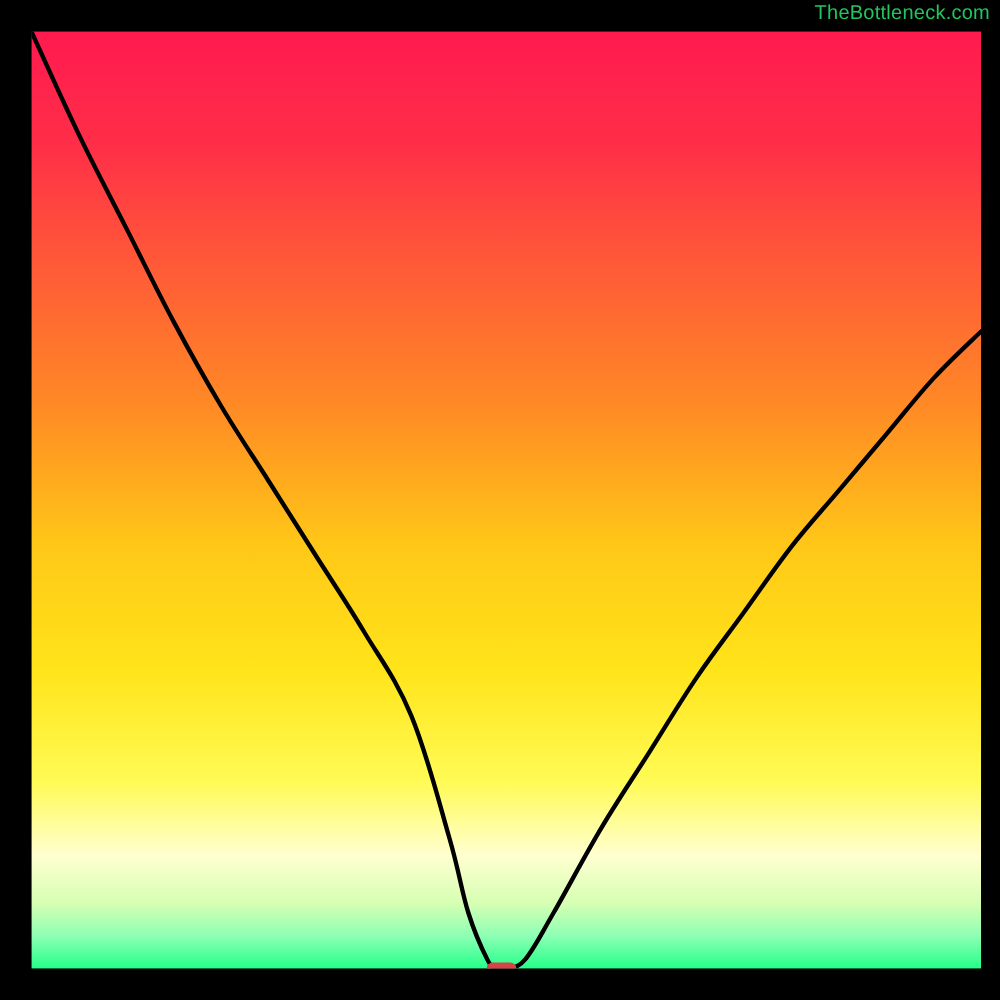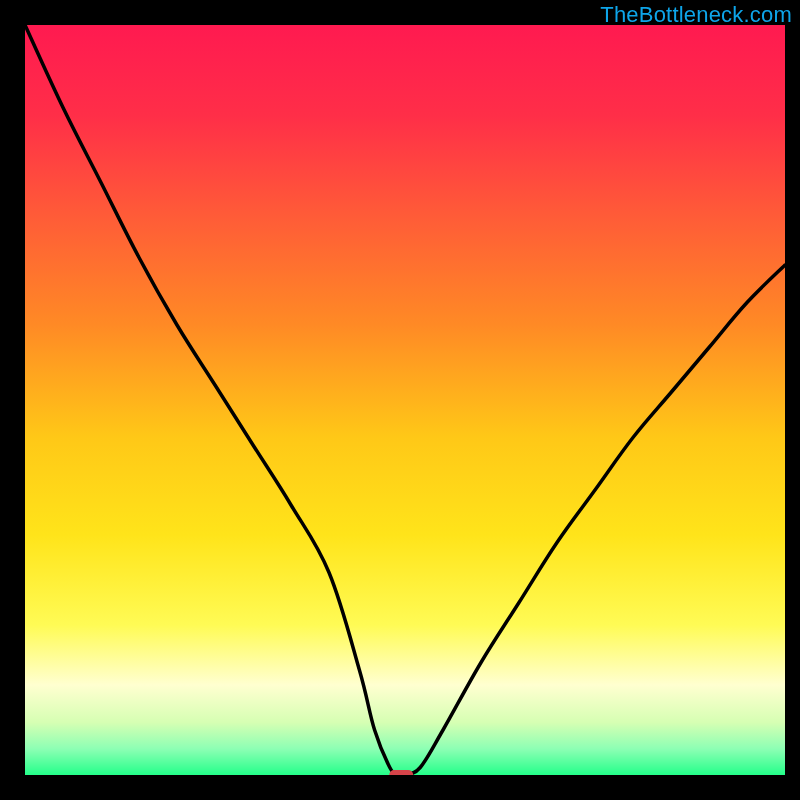--- a/index.html
+++ b/index.html
@@ -14,22 +14,22 @@
   .frame {
     position: relative;
     width: 800px;
     height: 800px;
     background: #000;
   }
   .watermark {
     position: absolute;
     top: 2px;
     right: 8px;
-    color: #0ea5e9;
-    font-size: 22px;
+    color: #22c55e;
+    font-size: 16px;
     font-weight: 500;
     letter-spacing: 0.2px;
     z-index: 5;
   }
   .plot-area {
     position: absolute;
     left: 25px;
     top: 25px;
     width: 760px;
     height: 750px;

